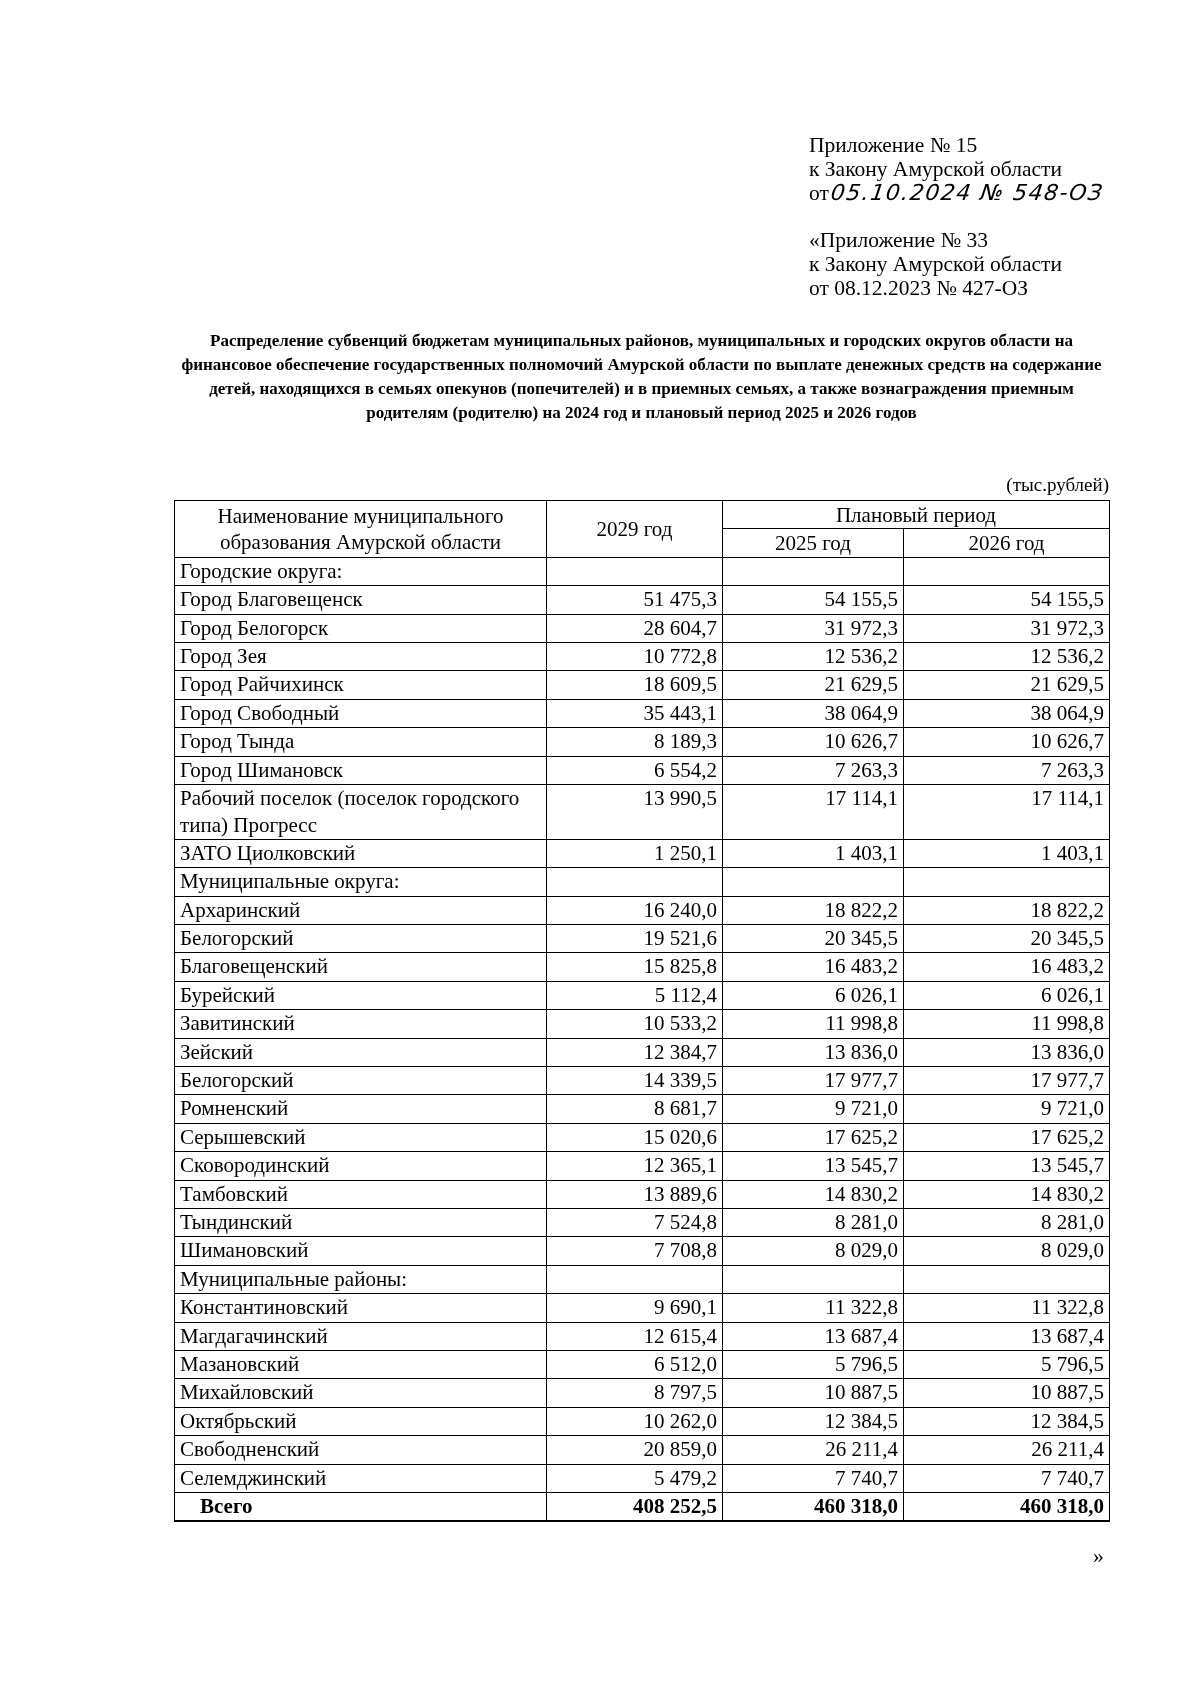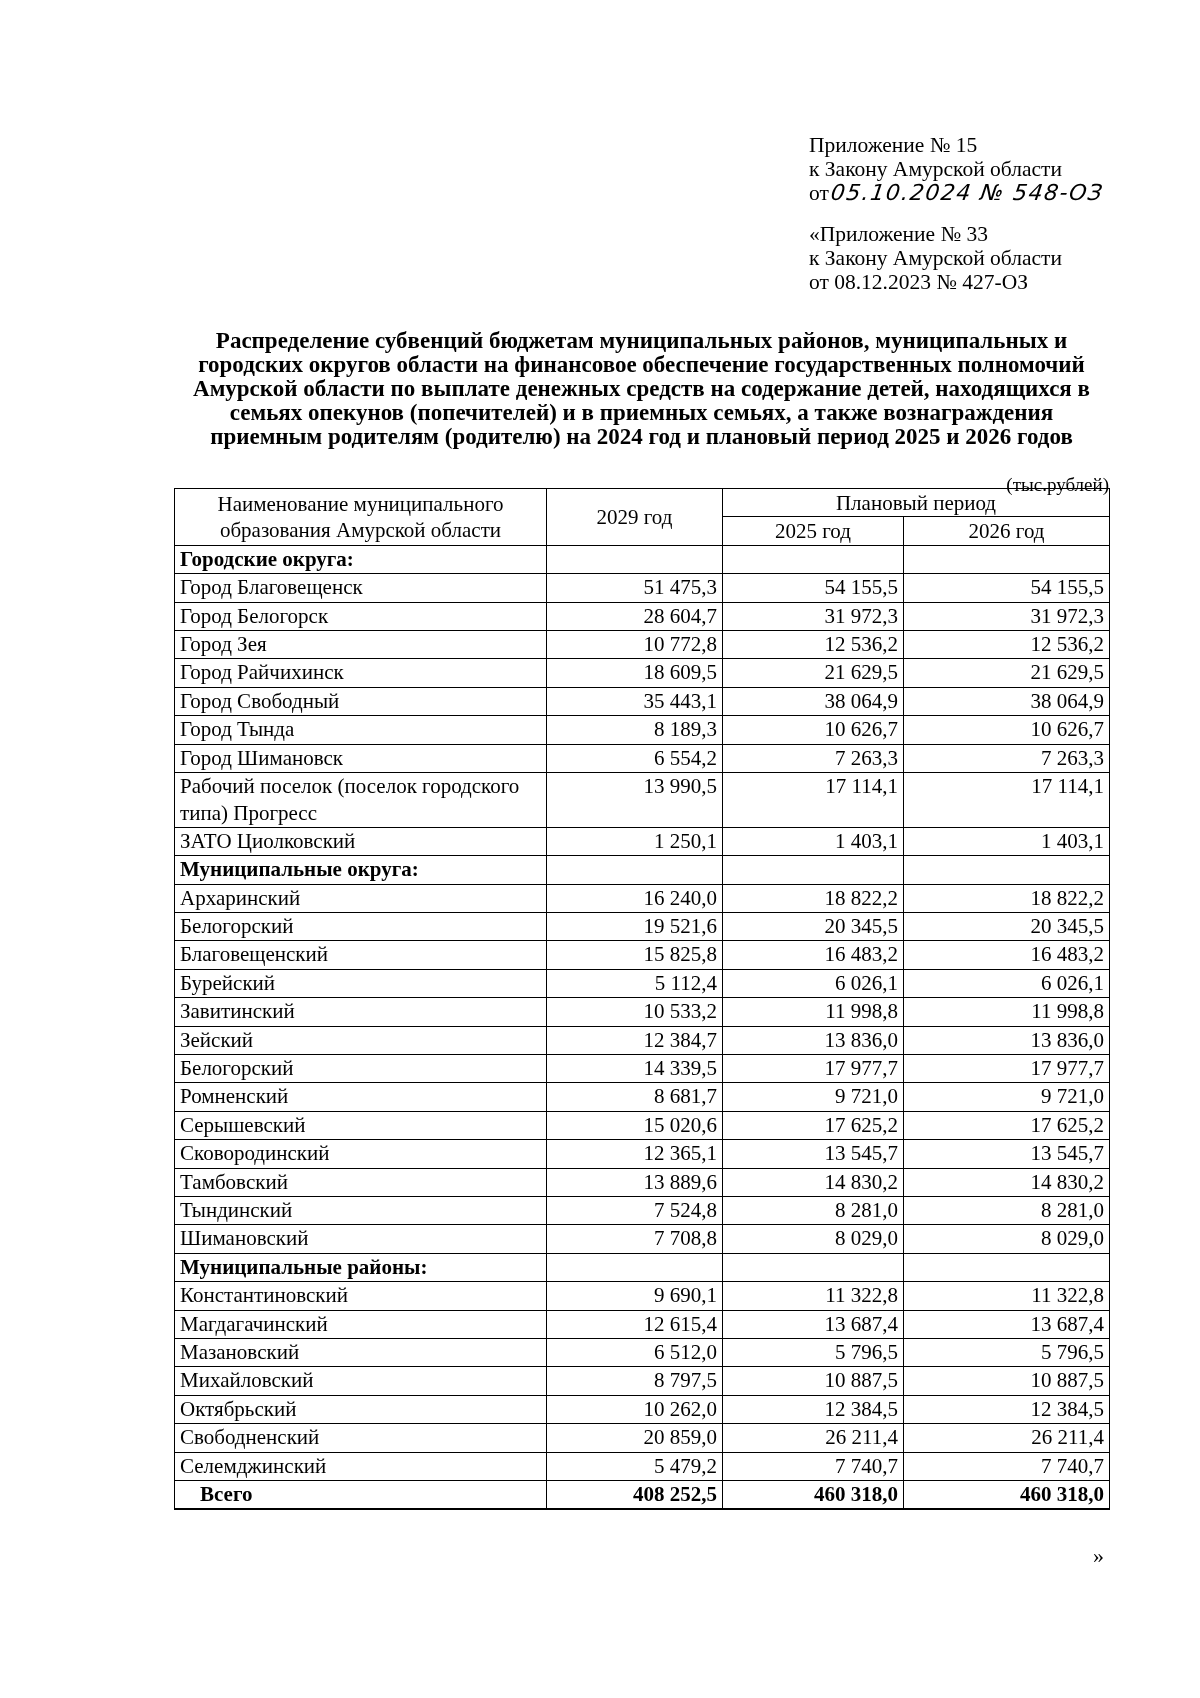--- a/index.html
+++ b/index.html
@@ -1,33 +1,33 @@
 <!DOCTYPE html>
 <html><head>
 <meta charset="utf-8">
 <style>
   html, body { margin: 0; padding: 0; background: #ffffff; }
   body { width: 1200px; height: 1698px; position: relative; overflow: hidden;
          font-family: "Liberation Serif", "DejaVu Serif", serif; color: #000; }
   .appendix { position: absolute; left: 809px; font-size: 21.5px; line-height: 24px; }
   .appendix div { white-space: nowrap; }
   .appendix-1 { top: 133px; }
-  .appendix-2 { top: 222px; }
+  .appendix-2 { top: 228px; }
   .handwritten { font-family: "DejaVu Sans", sans-serif; font-style: italic; font-size: 22px;
                  letter-spacing: 1.5px; transform: skewX(-8deg); display: inline-block; margin-left: 2px; }
   .title { position: absolute; left: 174px; width: 935px; top: 329px; text-align: center;
-           font-weight: bold; font-size: 23px; line-height: 24px; }
+           font-weight: bold; font-size: 17px; line-height: 24px; }
   .units { position: absolute; right: 91px; top: 474px; font-size: 19px; }
-  table.budget { position: absolute; left: 174px; top: 488px; width: 935px;
+  table.budget { position: absolute; left: 174px; top: 500px; width: 935px;
                  border-collapse: collapse; font-size: 21px; table-layout: fixed; }
   table.budget td, table.budget th { border: 1.5px solid #000; padding: 0 5px; font-weight: normal;
                  height: 27.4px; line-height: 27px; vertical-align: top; }
   table.budget thead th { text-align: center; vertical-align: middle; line-height: 26px; }
   table.budget td.num { text-align: right; }
-  table.budget tr.section td { font-weight: bold; }
+  table.budget tr.section td { font-weight: normal; }
   table.budget tr.total td { font-weight: bold; padding-left: 25px; }
   table.budget tr.total td { border-bottom: 2.5px solid #000; }
   .closing-quote { position: absolute; left: 1093px; top: 1543px; font-size: 22px; }
   col.c1 { width: 372px; } col.c2 { width: 176px; } col.c3 { width: 181px; } col.c4 { width: 206px; }
 </style>
 </head>
 <body>
 
 <div class="appendix appendix-1">
   <div>Приложение № 15</div>

